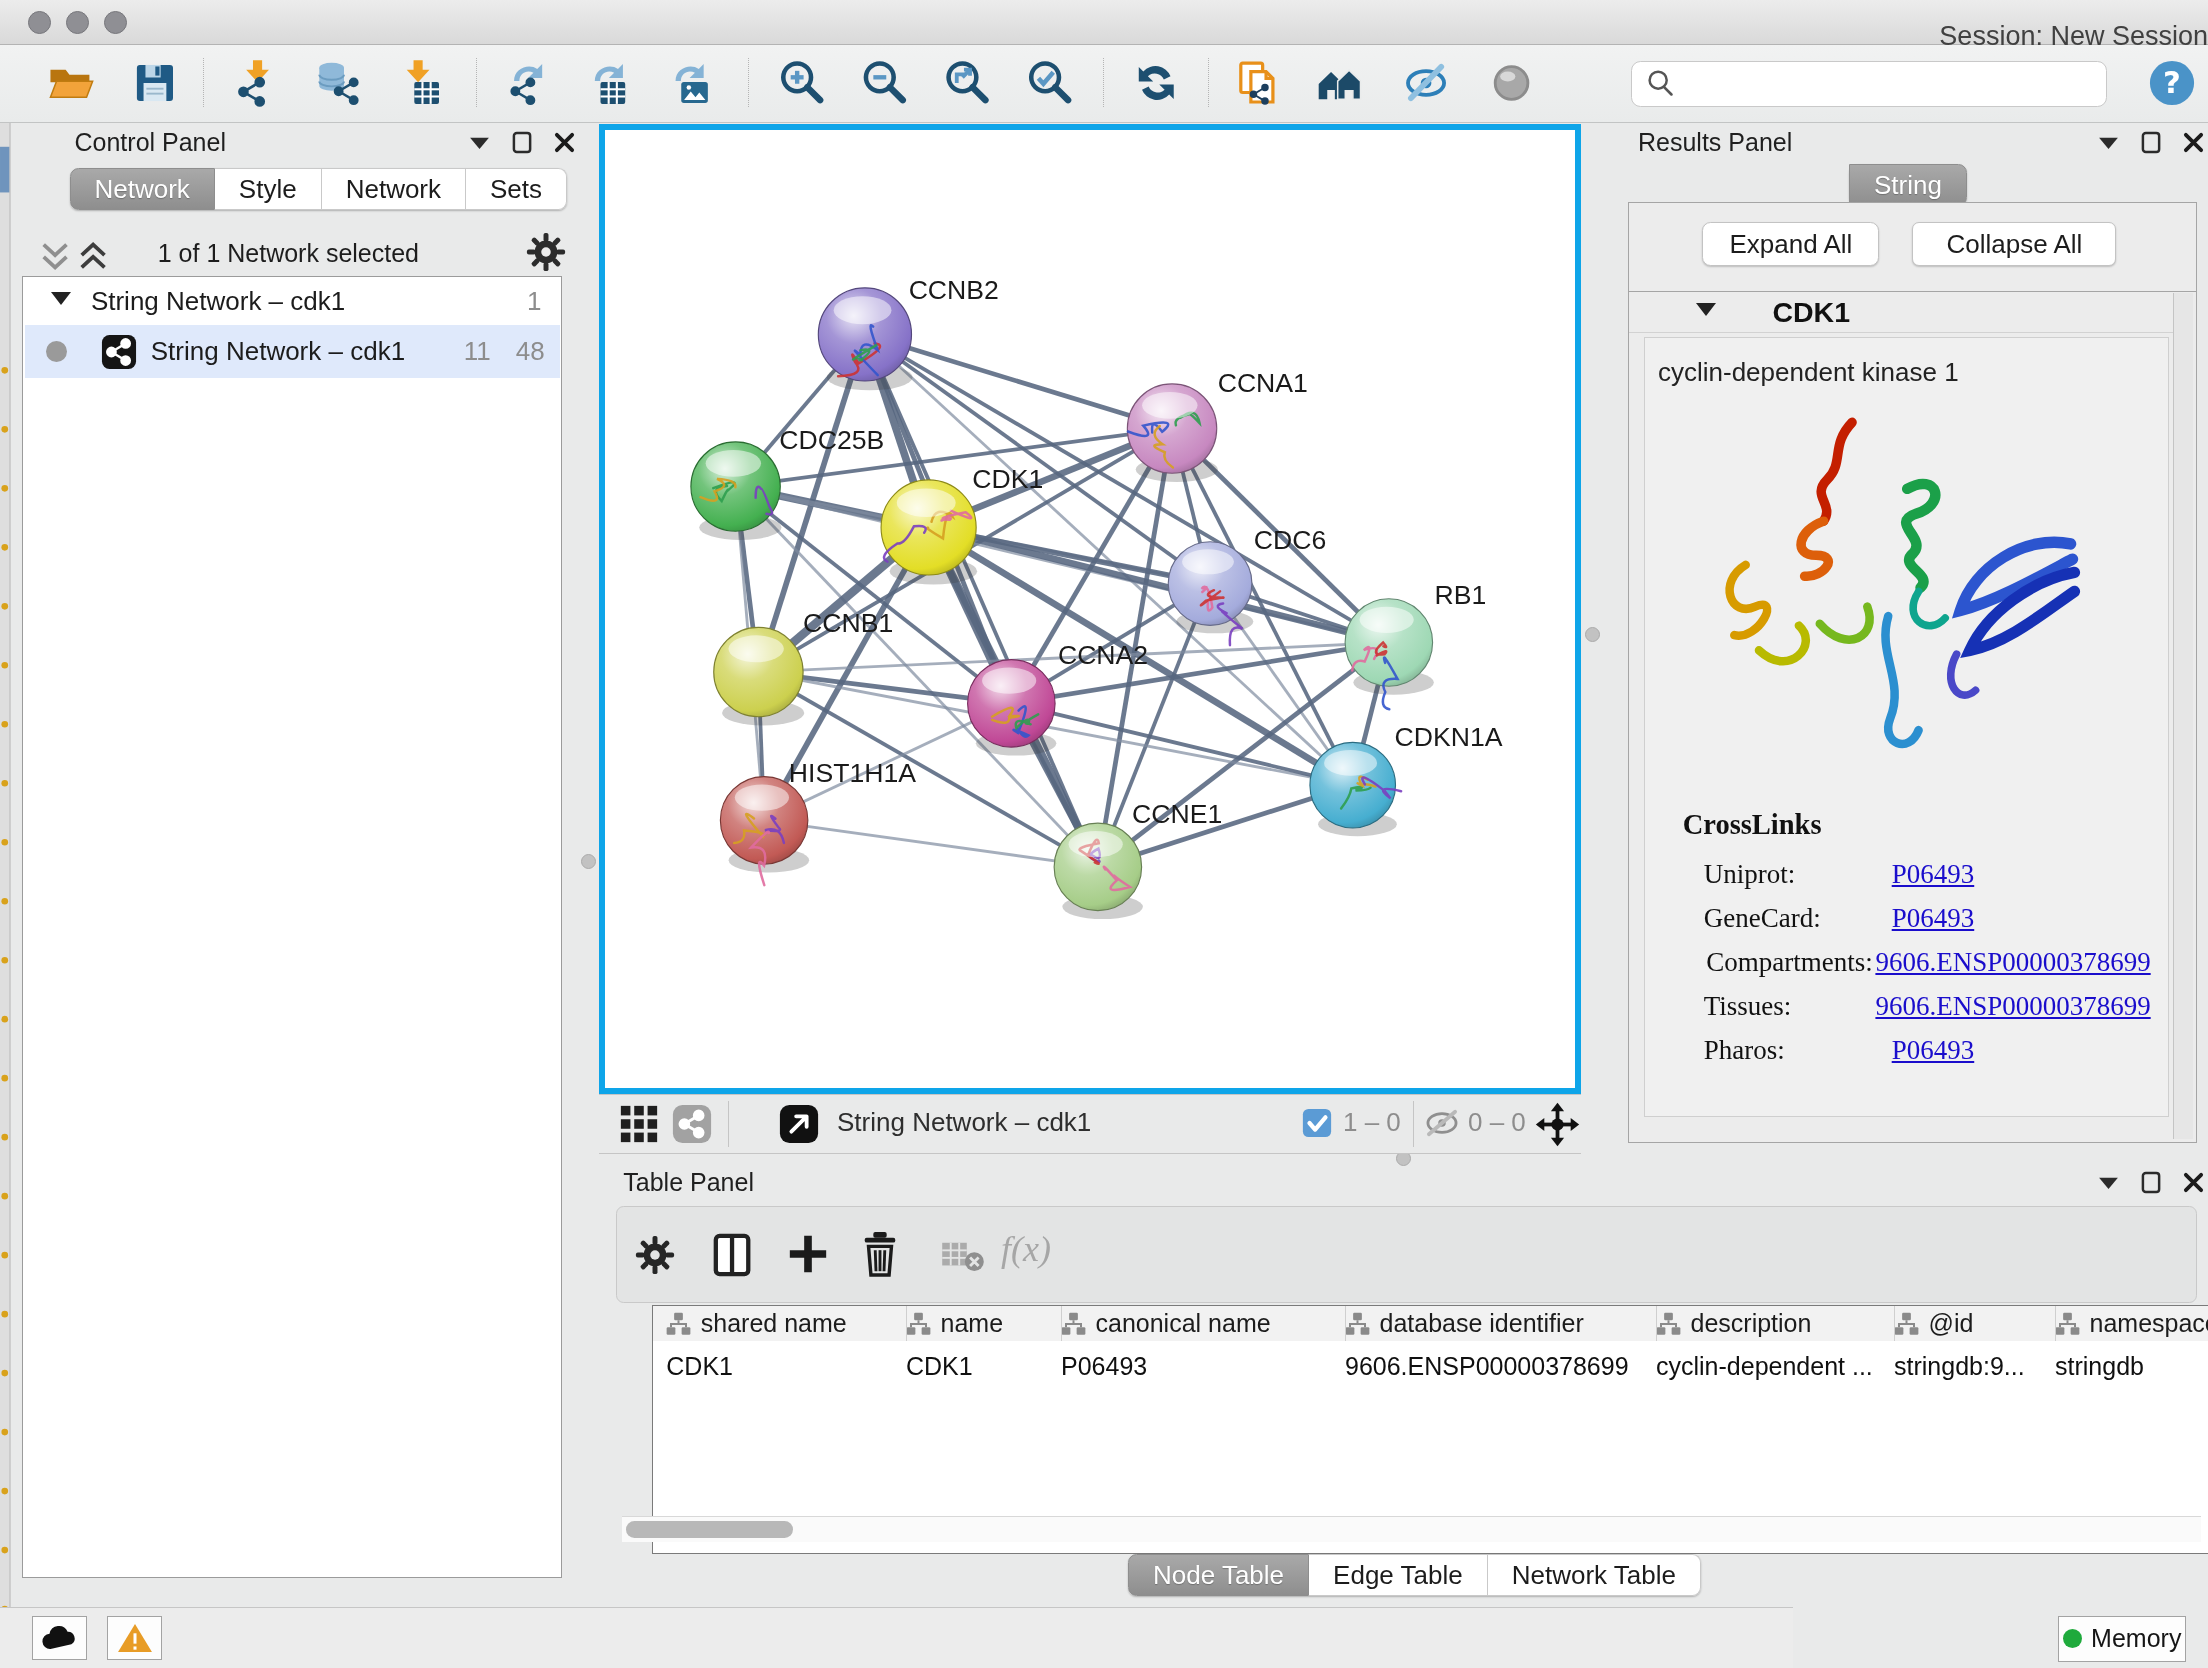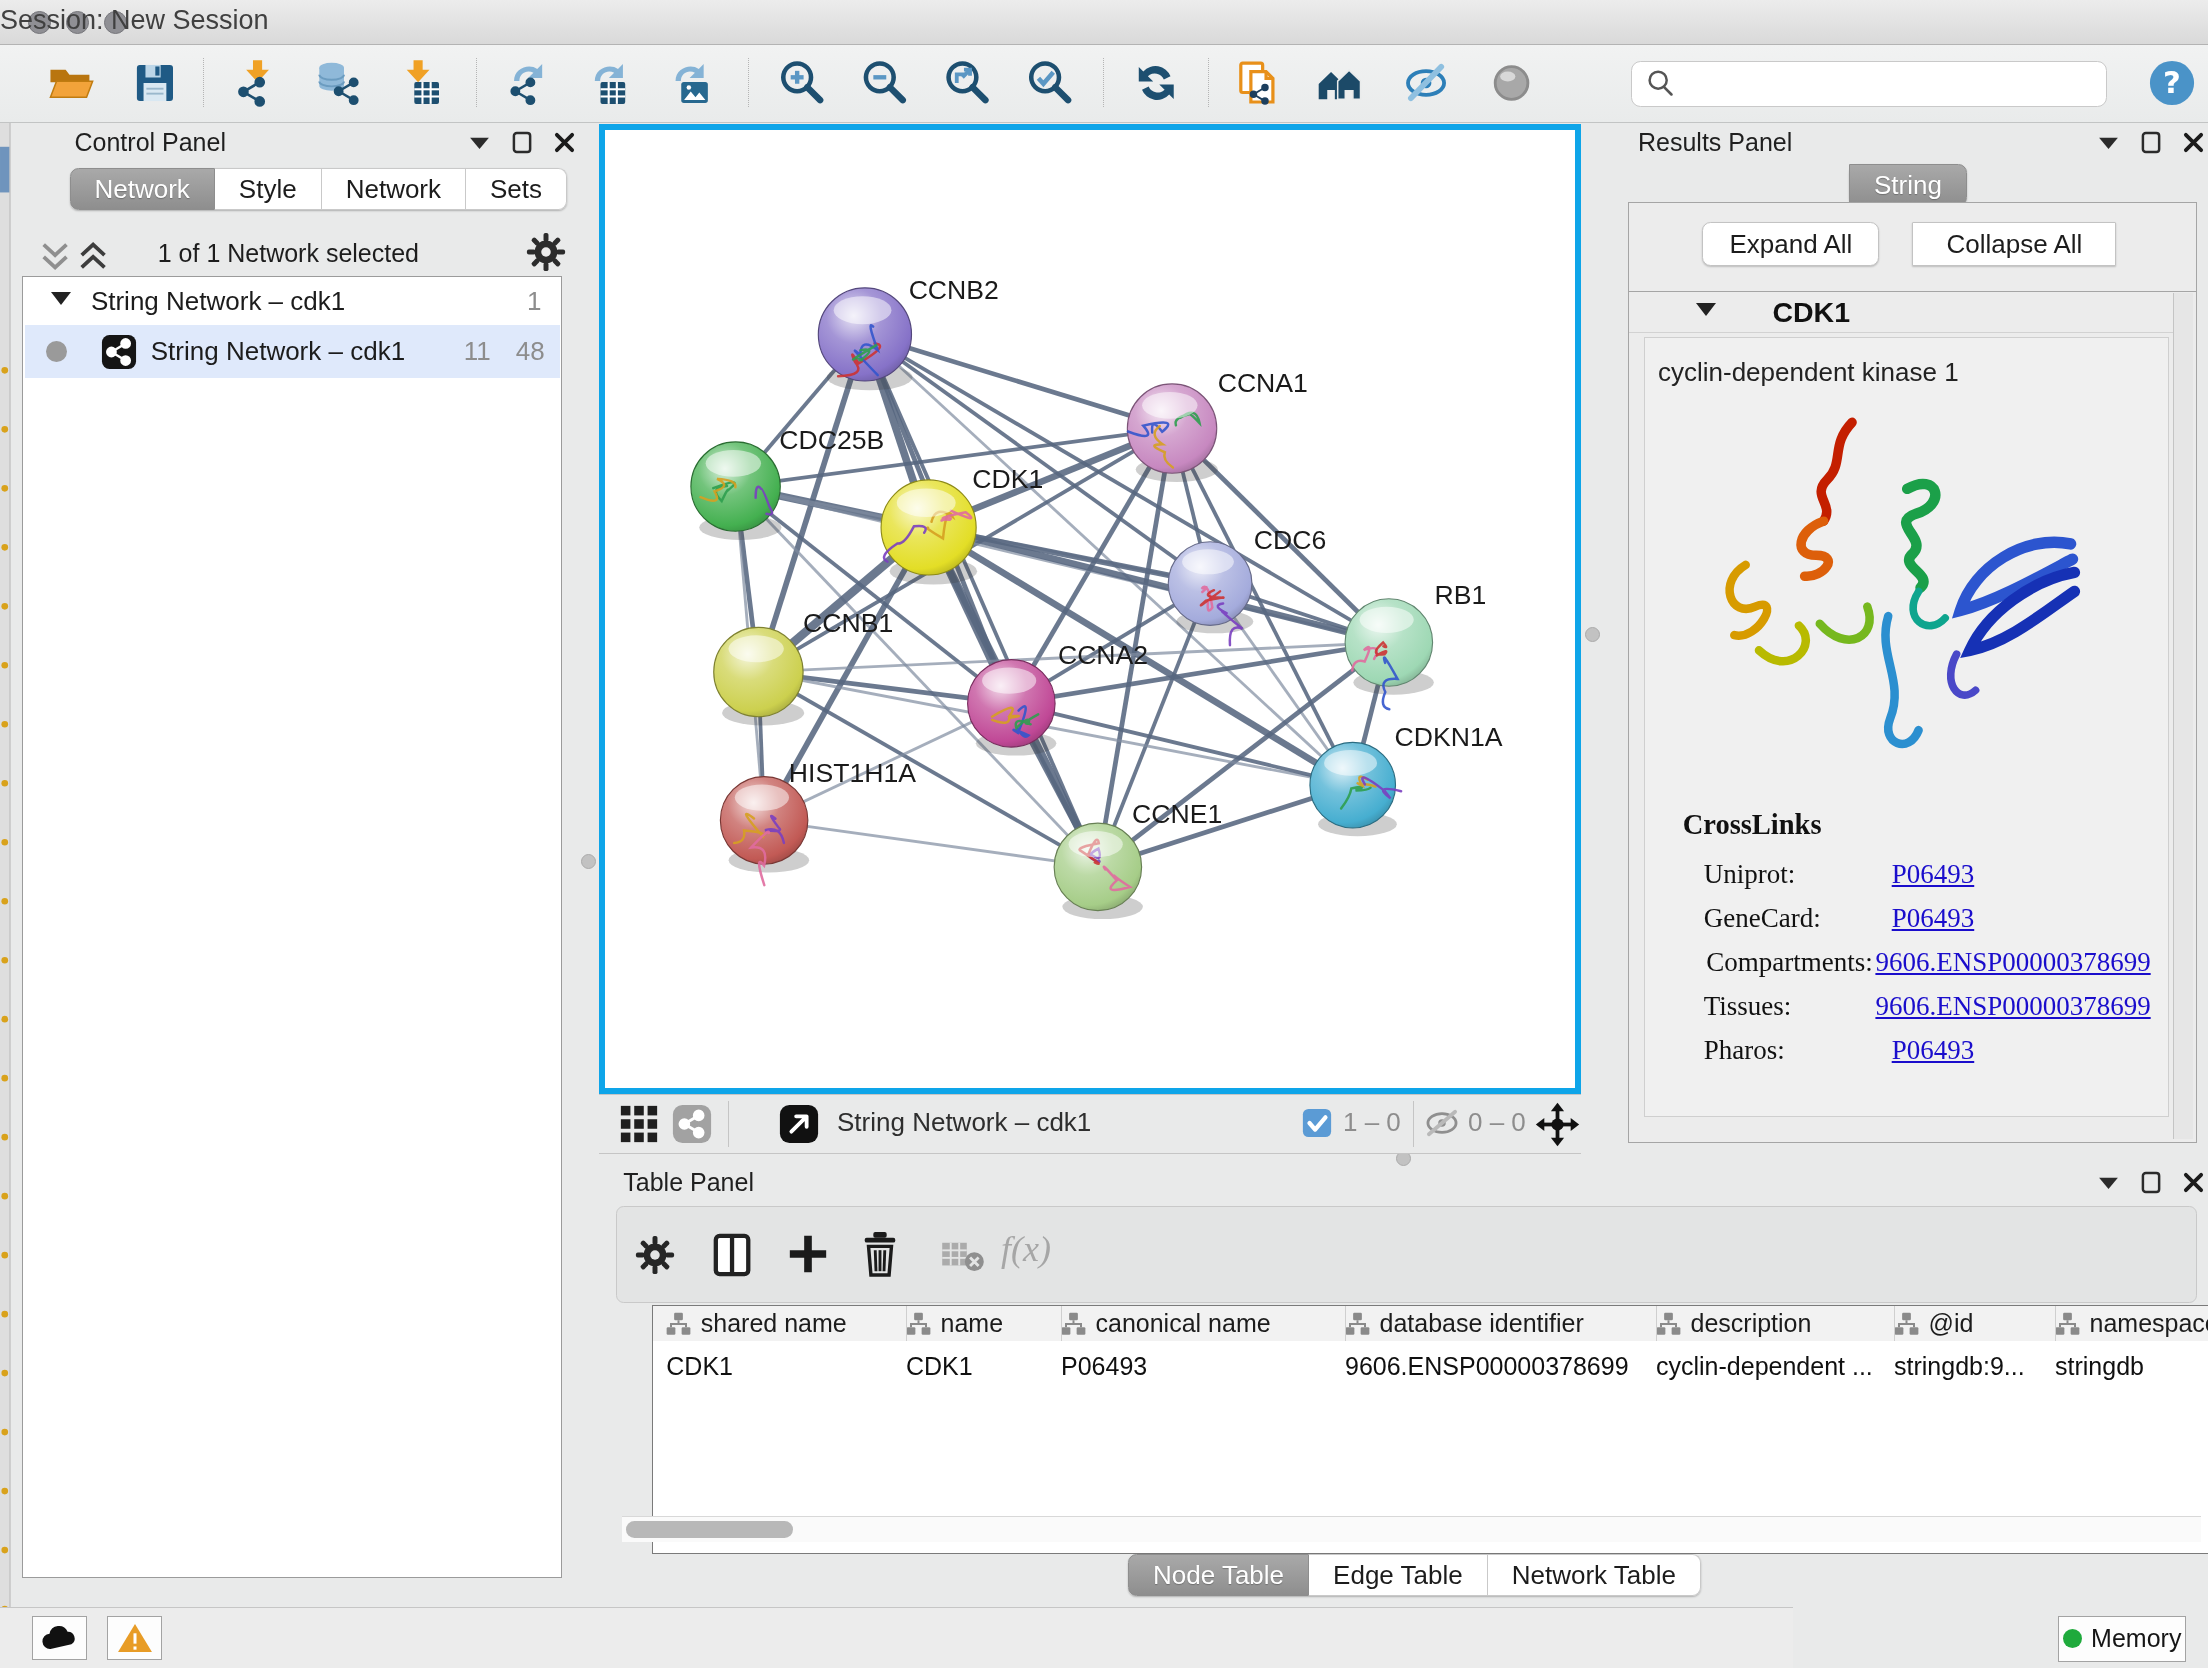--- a/index.html
+++ b/index.html
@@ -4,21 +4,21 @@
 <style>
   html,body{margin:0;padding:0;}
   body{width:2208px;height:1668px;position:relative;overflow:hidden;
        background:#e9eaea;font-family:"Liberation Sans",sans-serif;
        -webkit-font-smoothing:antialiased;}
   .abs{position:absolute;}
   
   #titlebar{left:0;top:0;width:2208px;height:44px;
     background:linear-gradient(#ececec,#d9d9d9);border-bottom:1px solid #b3b3b3;}
   .tlight{width:21px;height:21px;border-radius:50%;background:#8f8f94;border:1px solid #77777c;top:10.5px;}
-  #win-title{width:2208px;text-align:left;top:5px;font-size:27px;color:#404040;}
+  #win-title{width:2208px;text-align:right;top:21px;font-size:27px;color:#404040;}
   
   #toolbar{left:0;top:45px;width:2208px;height:77px;background:linear-gradient(#f1f2f2,#e9ebeb);
     border-bottom:1px solid #c2c4c4;}
   .tsep{top:13.3px;width:0;height:49px;border-left:1.9px dotted #b4b4b4;}
   #searchbox{left:1631px;top:16px;width:474px;height:44px;background:#fff;border:1.9px solid #c9c9c9;
     border-radius:9.5px;display:flex;align-items:center;}
   #searchbox input{border:none;outline:none;font-size:23px;flex:1;background:transparent;height:38px;}
   
   .panel-title{font-size:25px;color:#1f1f1f;}
   .winicons{display:flex;gap:21px;align-items:center;}
@@ -606,21 +606,21 @@
         <path d="M3,3 L19,19 M19,3 L3,19" stroke="#1b1b1b" stroke-width="4" stroke-linecap="round"></path>
       </svg>
   </div>
   <div class="seg abs" style="left:232px;top:41px">
     <div class="seg-item sel">String</div>
   </div>
 
   <div class="abs" style="left:11.4px;top:79px;width:567px;height:88px;background:#ececec;border:1.9px solid #a5a5a5">
     <div class="abs" style="left:73px;top:19px;width:175px;height:42px;background:#fff;border:1px solid #c3c3c3;border-radius:8.6px;
          display:flex;align-items:center;justify-content:center;font-size:26px;color:#1c1c1c;box-shadow:0 1px 1.9px rgba(0,0,0,.2)">Expand All</div>
-    <div class="abs" style="left:283px;top:19px;width:202px;height:42px;background:#fff;border:1px solid #c3c3c3;border-radius:1px;
+    <div class="abs" style="left:283px;top:19px;width:202px;height:42px;background:#fff;border:1px solid #c3c3c3;border-radius:7px;
          display:flex;align-items:center;justify-content:center;font-size:26px;color:#1c1c1c;box-shadow:0 1px 1.9px rgba(0,0,0,.2)">Collapse All</div>
   </div>
 
   <div class="abs" style="left:11.4px;top:168px;width:567px;height:850px;background:#ececec;border:1.9px solid #a5a5a5">
 
     <div class="abs" style="left:0;top:0;width:563px;height:40px;border-bottom:1px solid #d2d2d2">
       <div class="tri-down abs" style="left:67px;top:11.4px"></div>
       <div class="abs" style="left:143px;top:3.8px;font-size:28.5px;font-weight:bold;color:#111">CDK1</div>
     </div>
     <div class="abs" style="left:14.3px;top:45px;width:523px;height:778px;background:#f0f0f0;border:1px solid #cfcfcf">

